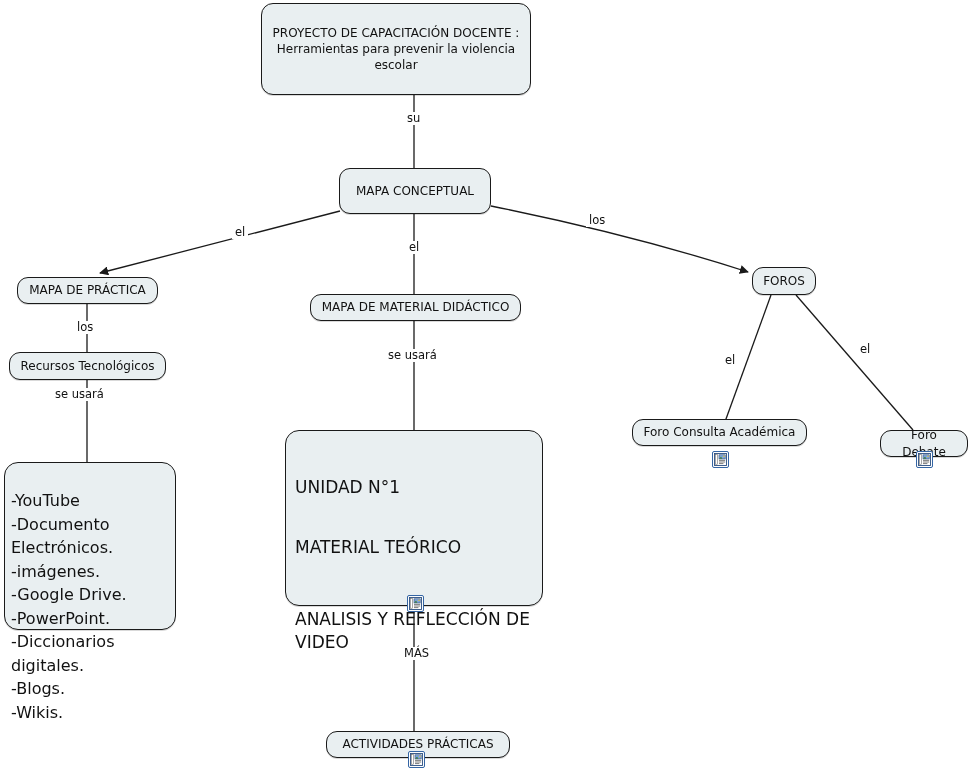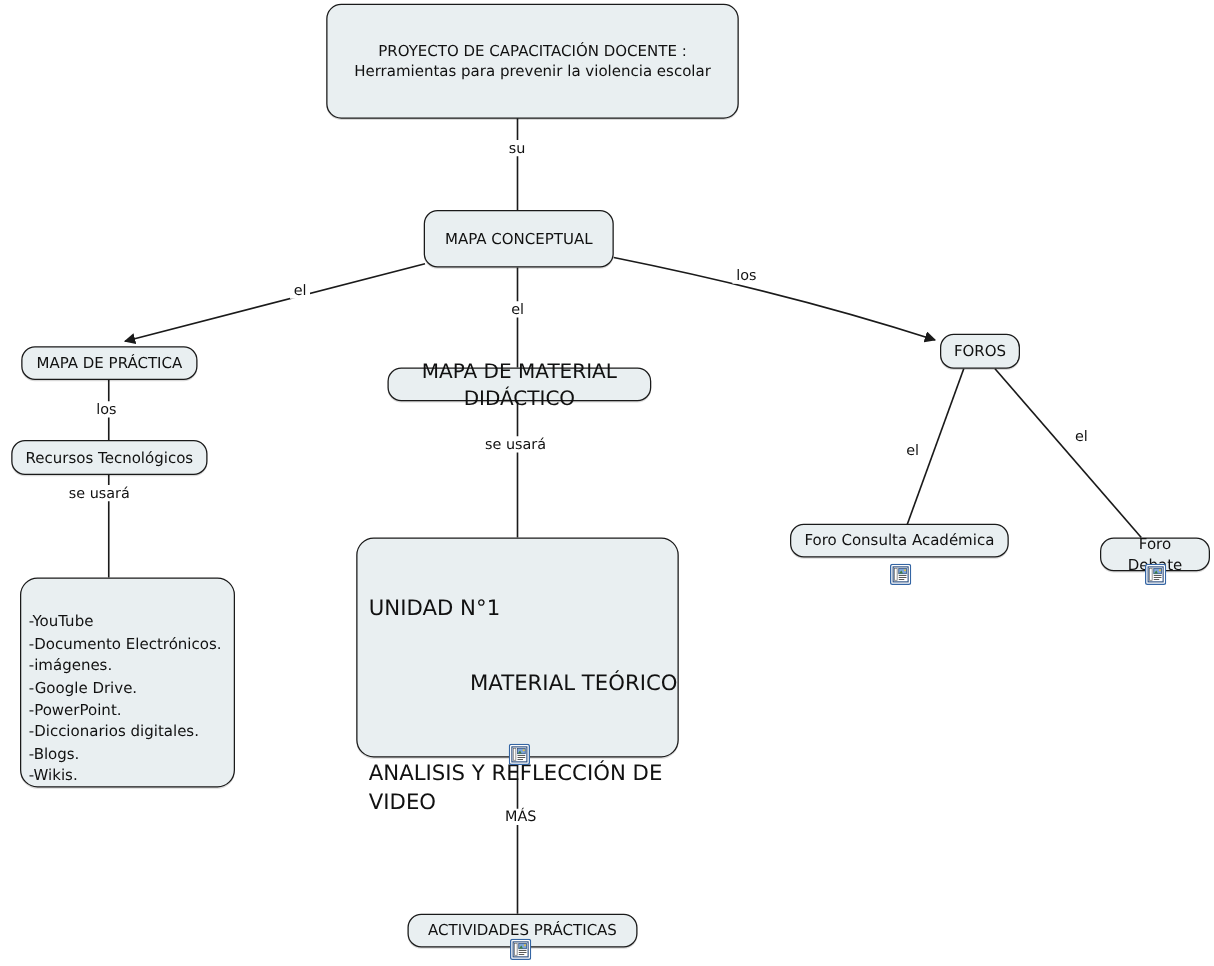--- a/index.html
+++ b/index.html
@@ -115,56 +115,56 @@
 
     <line x1="414" y1="321" x2="414" y2="430" stroke="#1a1a1a" stroke-width="1.3"></line>
 
     <line x1="414" y1="612" x2="414" y2="731" stroke="#1a1a1a" stroke-width="1.3"></line>
 
     <line x1="771" y1="295" x2="722" y2="430" stroke="#1a1a1a" stroke-width="1.3"></line>
 
     <line x1="796" y1="295" x2="913" y2="430" stroke="#1a1a1a" stroke-width="1.3"></line>
   </svg>
 
-  <div class="node" style="left:261px; top:3px; width:330px; height:92px; font-size:12px;">
+  <div class="node" style="left:261px; top:3px; width:270px; height:92px; font-size:12px;">
     <span class="label">PROYECTO DE CAPACITACIÓN DOCENTE :
 Herramientas para prevenir la violencia escolar</span>
   </div>
 
   <div class="node small" style="left:339px; top:168px; width:152px; height:46px; font-size:12px;">
     <span class="label">MAPA CONCEPTUAL</span>
   </div>
 
   <div class="node small" style="left:17px; top:277px; width:141px; height:27px; font-size:12px;">
     <span class="label">MAPA DE PRÁCTICA</span>
   </div>
 
   <div class="node small" style="left:9px; top:352px; width:157px; height:28px; font-size:12px;">
     <span class="label">Recursos Tecnológicos</span>
   </div>
 
-  <div class="node list" style="left:16px; top:462px; width:172px; height:168px; font-size:12px; padding:26px 0 0 6px;">
+  <div class="node list" style="left:4px; top:462px; width:172px; height:168px; font-size:16px; padding:26px 0 0 6px;">
     <span class="label">-YouTube
 -Documento Electrónicos.
 -imágenes.
 -Google Drive.
 -PowerPoint.
 -Diccionarios digitales.
 -Blogs.
 -Wikis.</span>
   </div>
 
-  <div class="node small" style="left:310px; top:294px; width:211px; height:27px; font-size:16px;">
+  <div class="node small" style="left:310px; top:294px; width:211px; height:27px; font-size:12px;">
     <span class="label">MAPA DE MATERIAL DIDÁCTICO</span>
   </div>
 
   <div class="node block" style="left:285px; top:430px; width:258px; height:176px; font-size:17px; padding:22px 0 0 9px;">
     <span class="label">
       <span class="block-line">UNIDAD N°1</span>
-      <span class="block-line" style="margin-top:14px;text-align:right;">MATERIAL TEÓRICO</span>
+      <span class="block-line" style="margin-top:14px;">MATERIAL TEÓRICO</span>
       <span class="block-line" style="margin-top:26px;">ANALISIS Y REFLECCIÓN DE  VIDEO</span>
     </span>
   </div>
 
   <div class="node small" style="left:326px; top:731px; width:184px; height:27px; font-size:12px;">
     <span class="label">ACTIVIDADES  PRÁCTICAS</span>
   </div>
 
   <div class="node small" style="left:752px; top:267px; width:64px; height:28px; font-size:12px;">
     <span class="label">FOROS</span>

